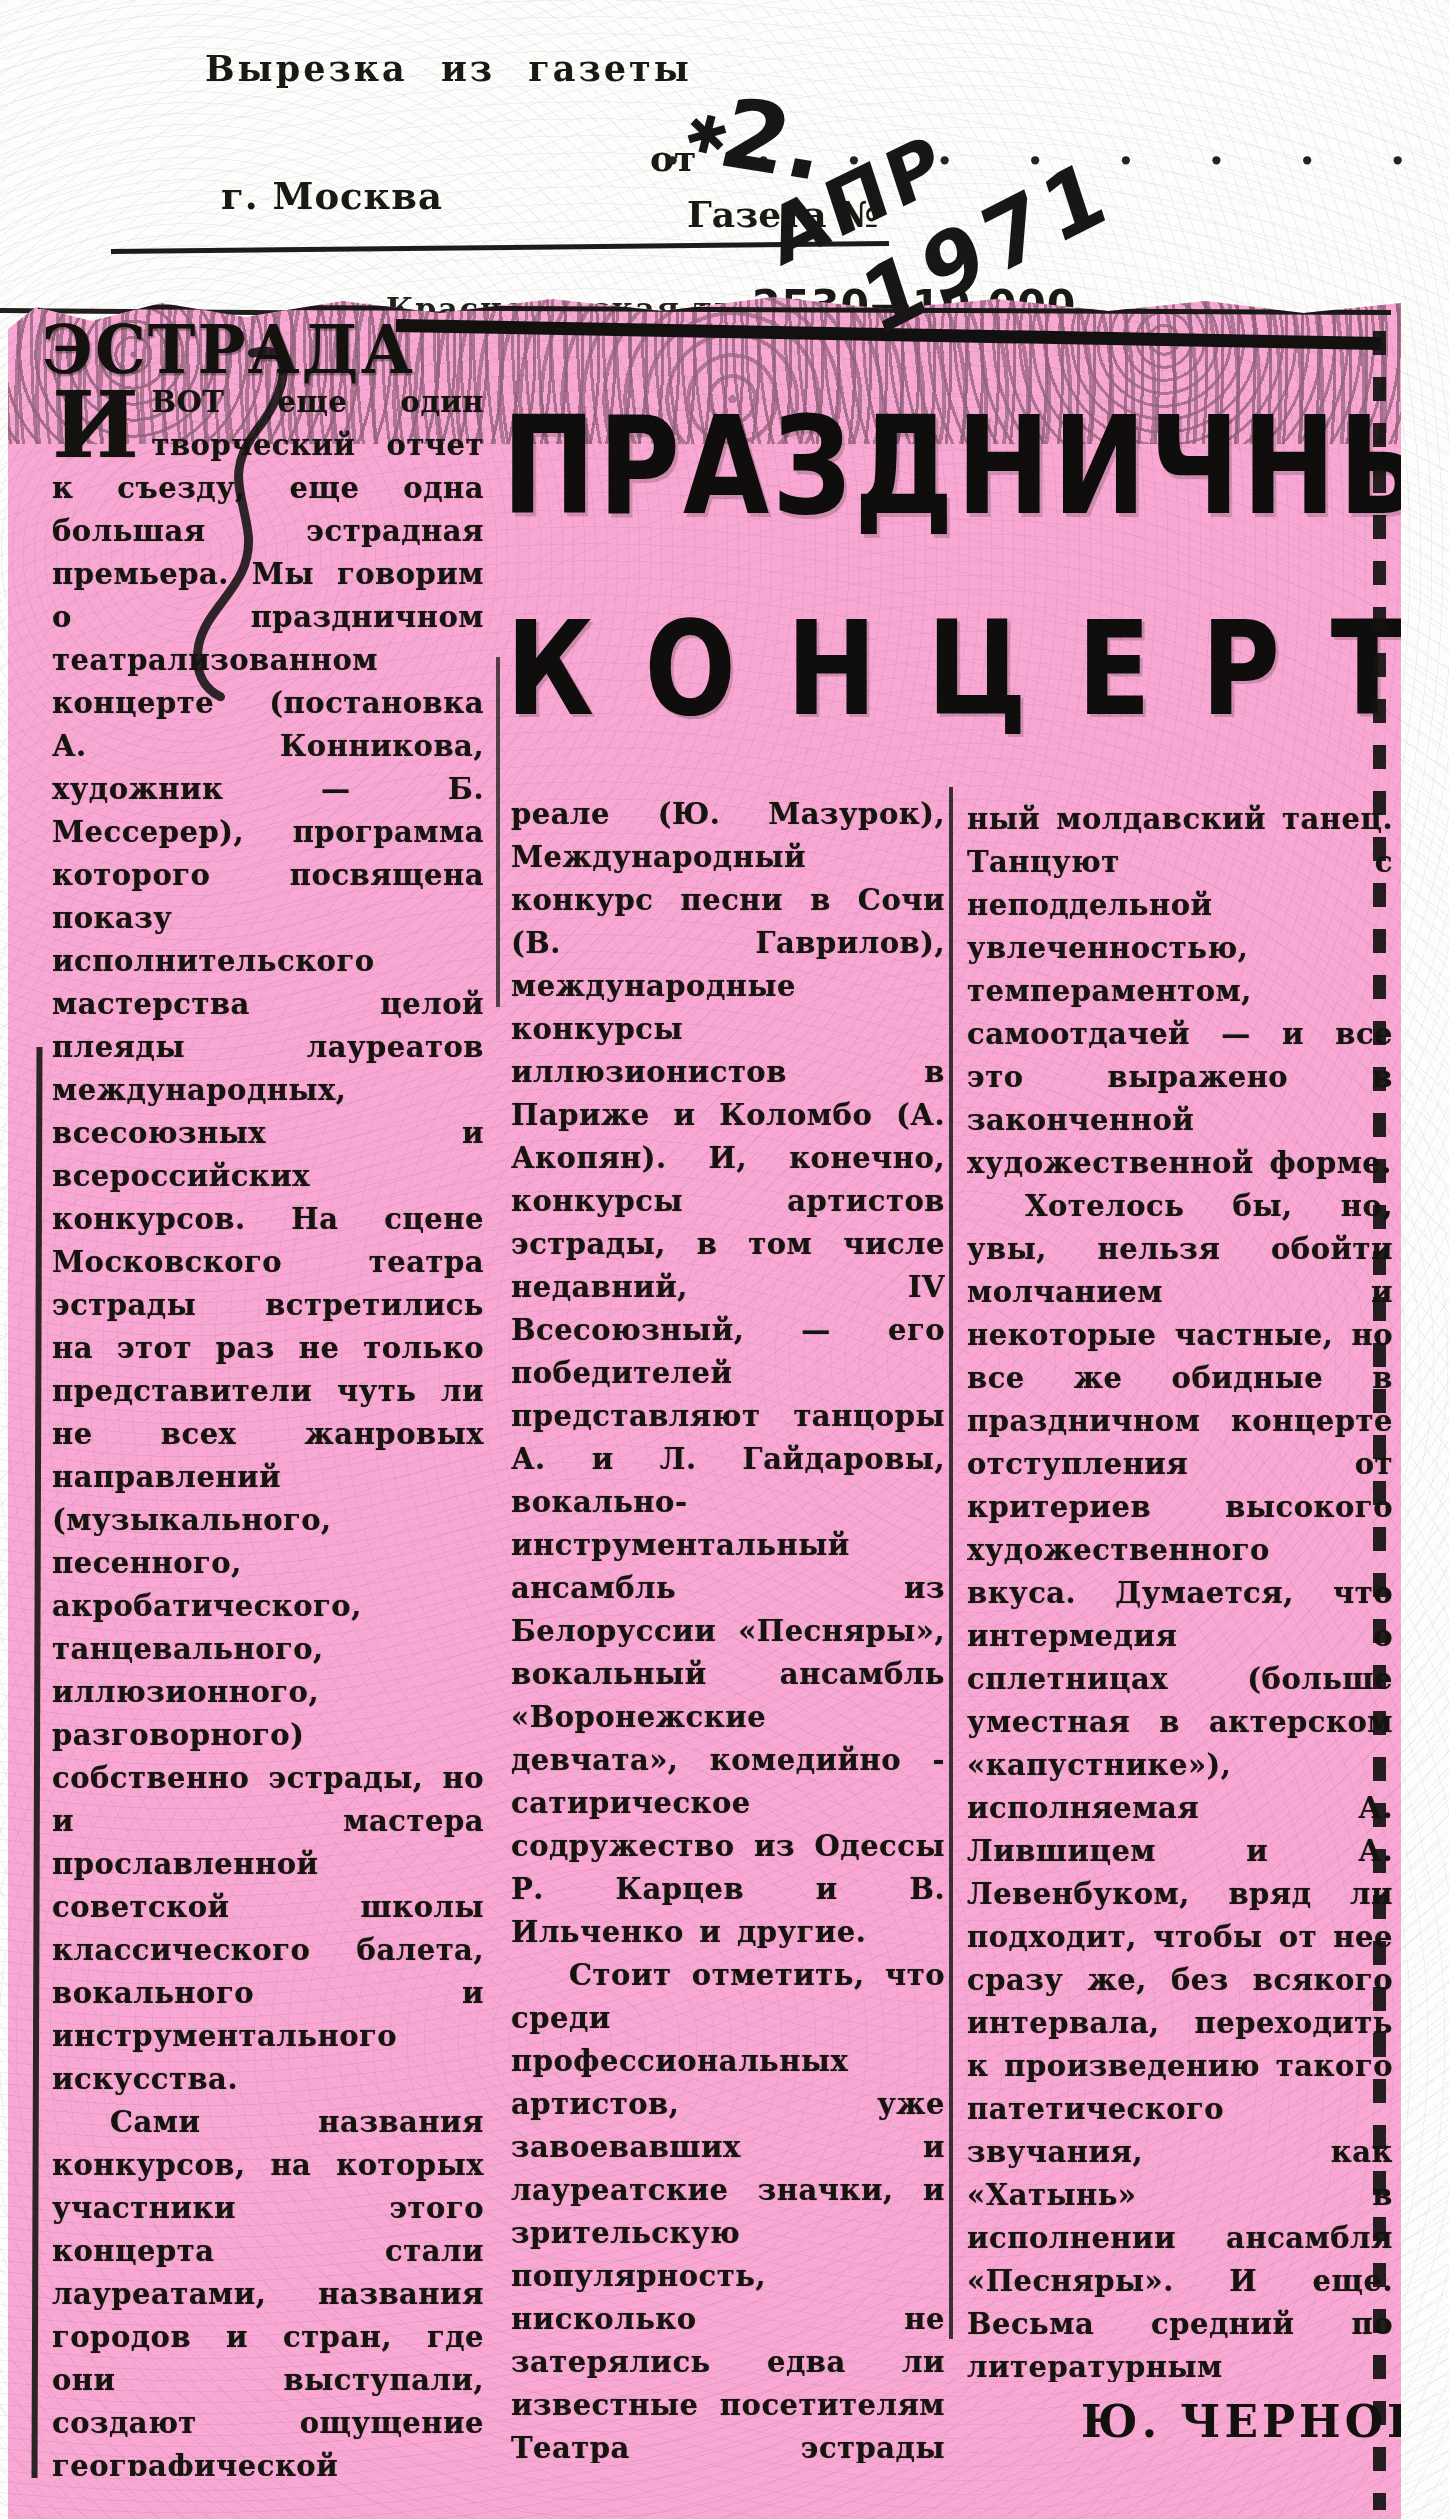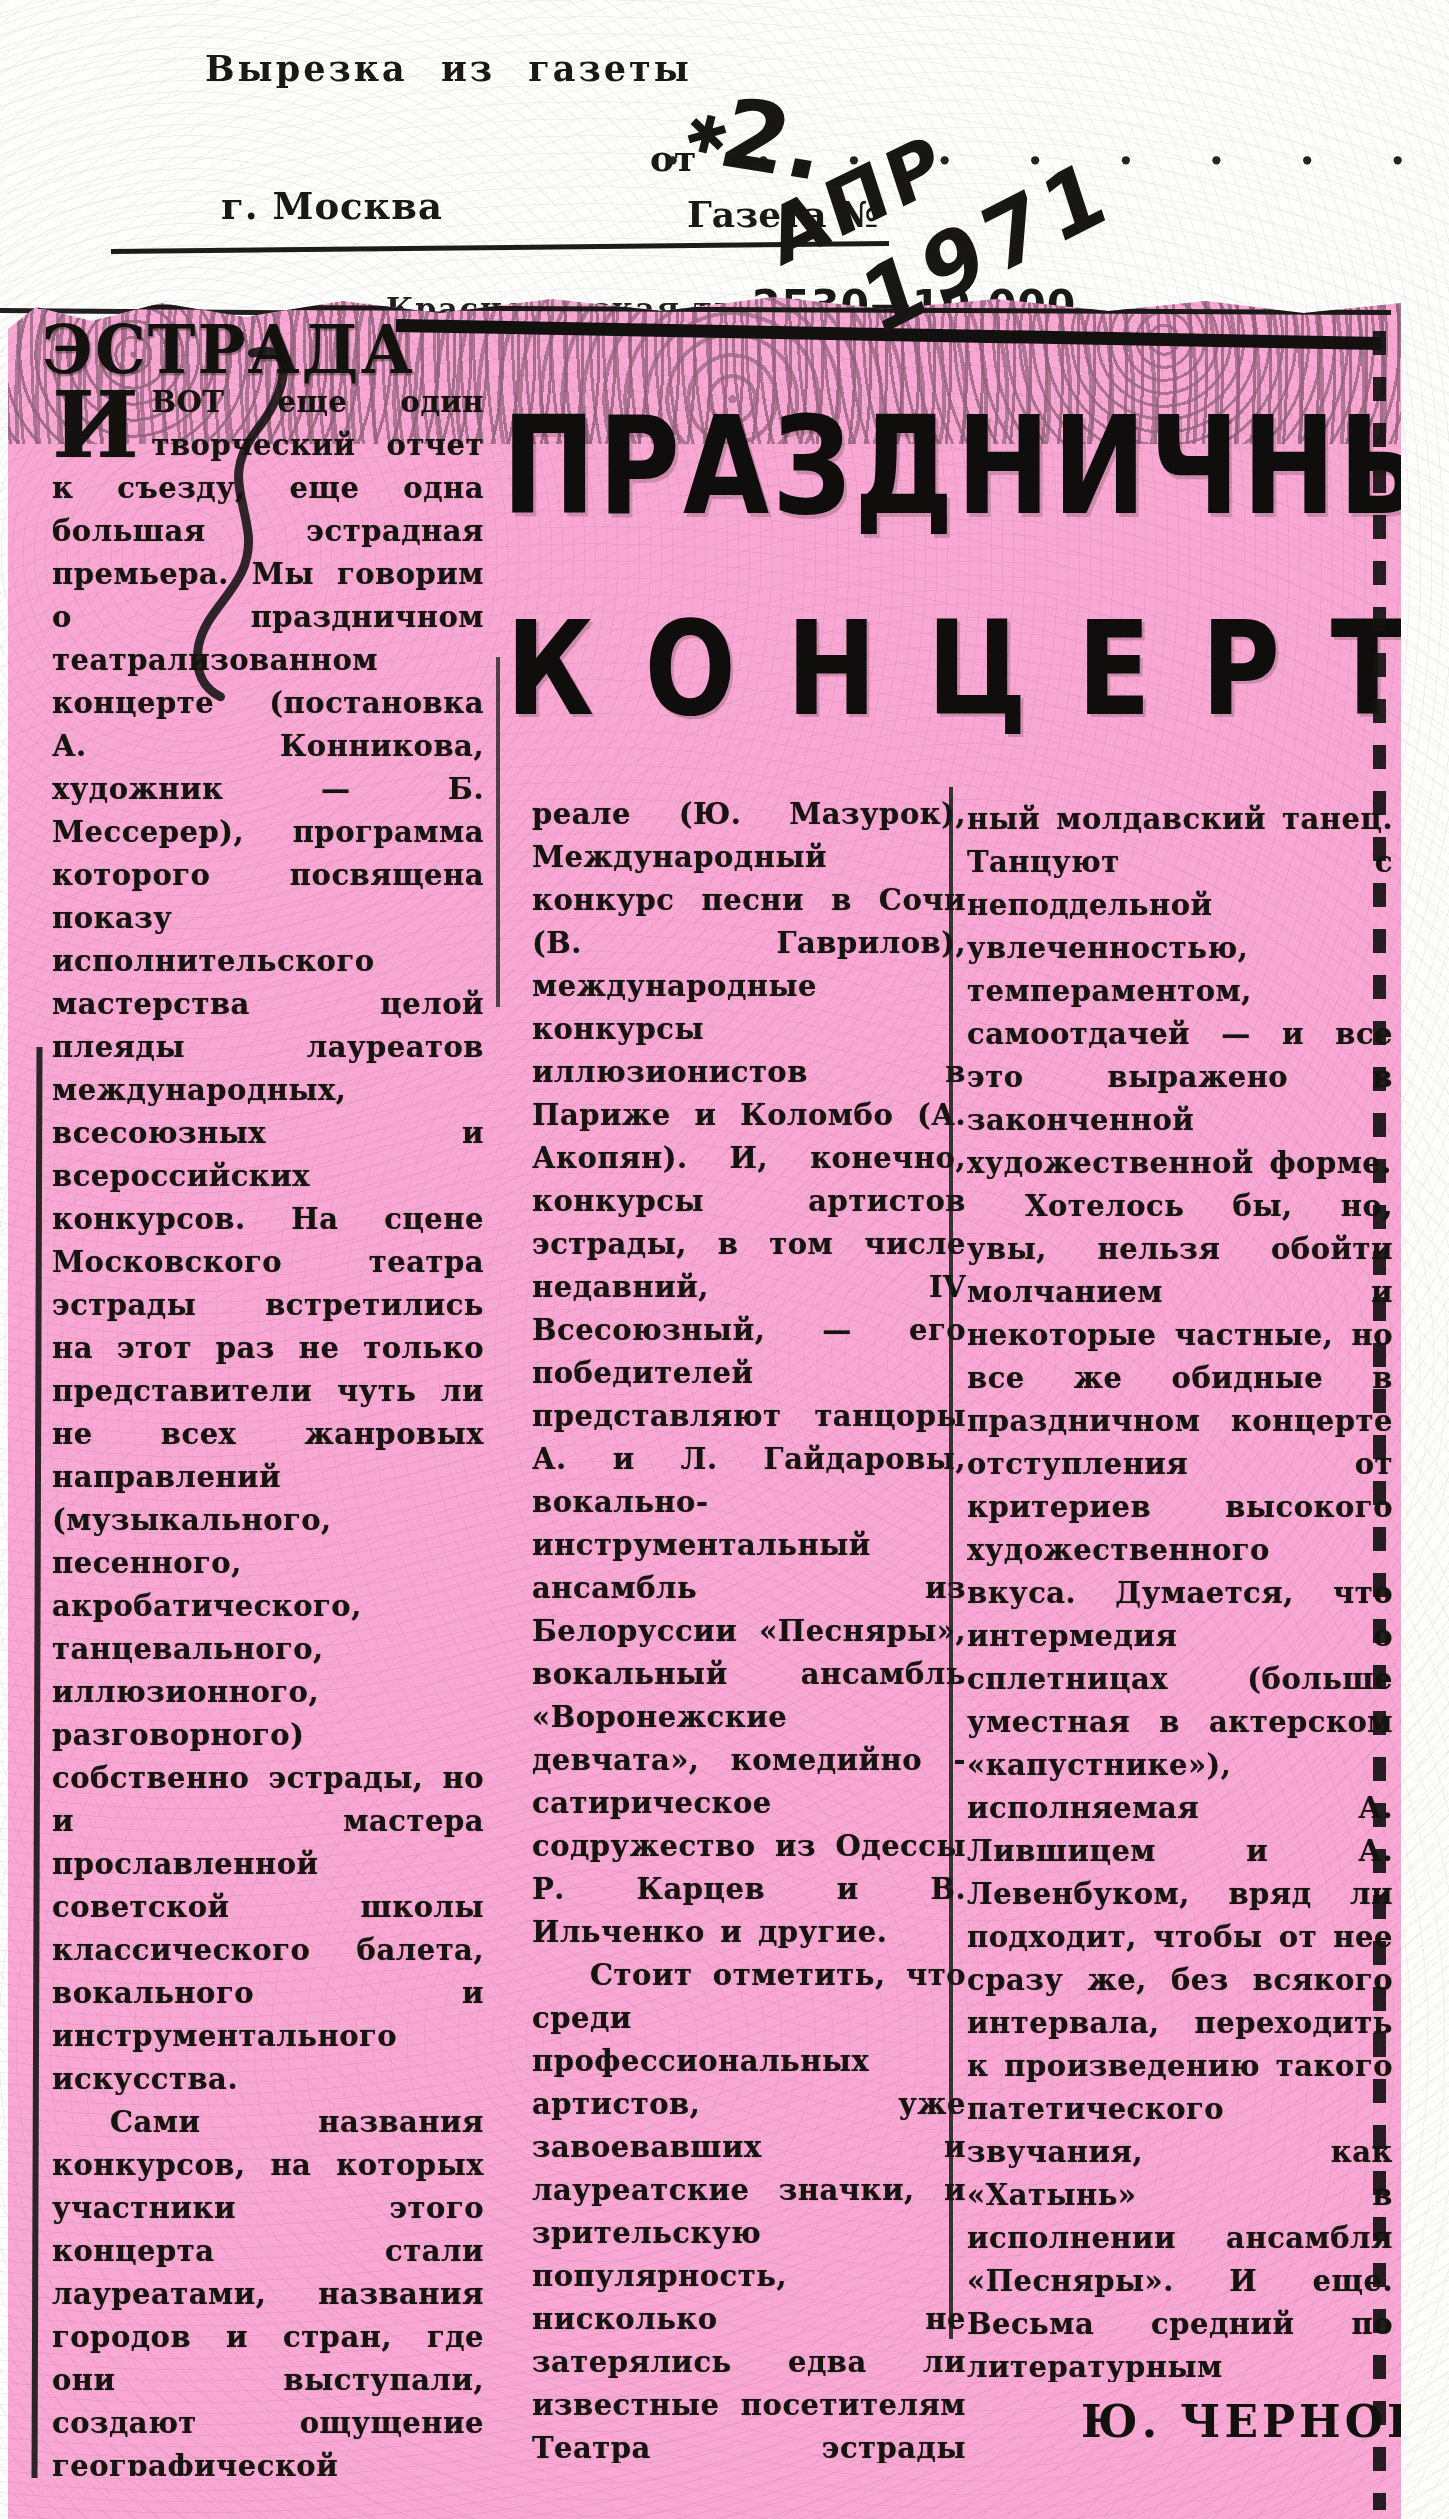--- a/index.html
+++ b/index.html
@@ -20,21 +20,21 @@
       repeating-radial-gradient(circle at 67% 54%, rgba(0,0,0,.45) 0 1px, transparent 1px 14px),
       repeating-radial-gradient(circle at 41% 81%, rgba(0,0,0,.5) 0 1px, transparent 1px 17px);
   }
 
   
   .hdr-text{position:absolute;white-space:nowrap;font-weight:700;}
   .clip-label{left:205px;top:48px;font-size:35px;letter-spacing:3px;word-spacing:18px;}
   .paper-name{left:685px;top:24px;width:259px;text-align:center;font-size:37px;line-height:46px;letter-spacing:2px;white-space:normal;}
   .from-label{left:650px;top:137px;font-size:36px;font-weight:700;}
   .dots-line{left:665px;top:123px;font-size:44px;letter-spacing:30px;font-weight:700;color:#242424;z-index:1;}
-  .city{left:221px;top:184px;font-size:37px;letter-spacing:1px;}
+  .city{left:221px;top:174px;font-size:37px;letter-spacing:1px;}
   .gazeta{left:687px;top:193px;font-size:36px;}
   .printer{left:386px;top:291px;font-size:30px;letter-spacing:2px;color:#22201d;}
   .run{left:752px;top:281px;font-size:41px;font-family:"DejaVu Sans",sans-serif;letter-spacing:1px;}
   .hline-1{position:absolute;left:111px;top:245px;width:778px;height:5px;background:#1d1c1a;transform:rotate(-.6deg);}
   .hline-2{position:absolute;left:0;top:308px;width:1134px;height:5px;background:#21201e;transform:rotate(.45deg);transform-origin:left;}
 
   
   .stamp{position:absolute;font-family:"DejaVu Sans",sans-serif;font-weight:700;color:#181715;white-space:nowrap;z-index:2;}
   .stamp-star{left:685px;top:105px;font-size:52px;transform:rotate(14deg);}
   .stamp-day{left:722px;top:84px;font-size:96px;transform:rotate(9deg) skewX(-4deg);}
@@ -76,21 +76,21 @@
 
   .col{
     position:absolute;font-size:29px;line-height:43px;font-weight:700;
     text-align:justify;letter-spacing:0.5px;word-spacing:5px;color:#16140f;
     overflow:hidden;
     text-shadow:0 0 1px rgba(22,20,15,.55);
   }
   .col p{margin:0;}
   .col p.ind{text-indent:58px;}
   .col-1{left:44px;top:86px;width:432px;height:2095px;}
-  .col-2{left:503px;top:498px;width:434px;height:1670px;margin-left:21px;}
+  .col-2{left:503px;top:498px;width:434px;height:1670px;}
   .col-3{left:959px;top:503px;width:426px;height:1584px;}
   .dropcap{
     float:left;font-size:92px;line-height:80px;font-weight:700;
     margin:4px 12px 0 0;color:#14120e;
   }
   .author{
     position:absolute;left:1073px;top:2101px;font-size:44px;font-weight:700;
     letter-spacing:4px;white-space:nowrap;color:#13110d;
   }
 

